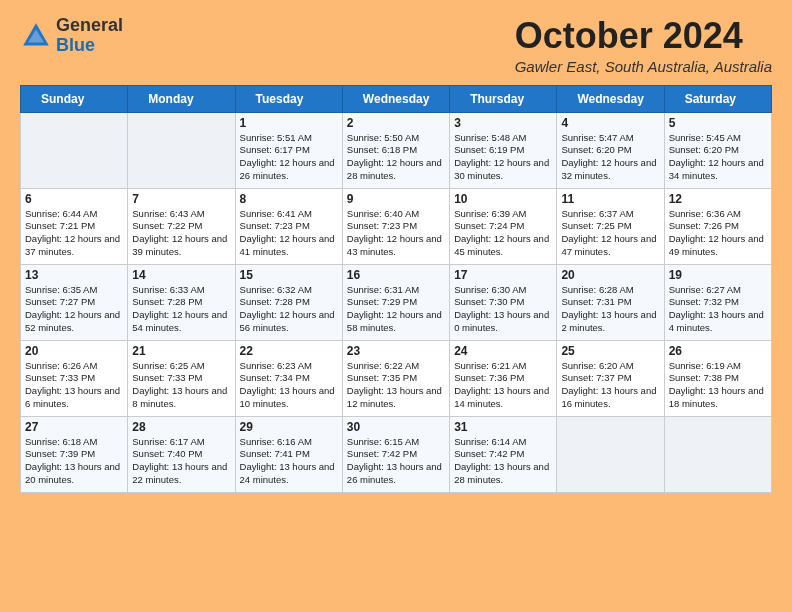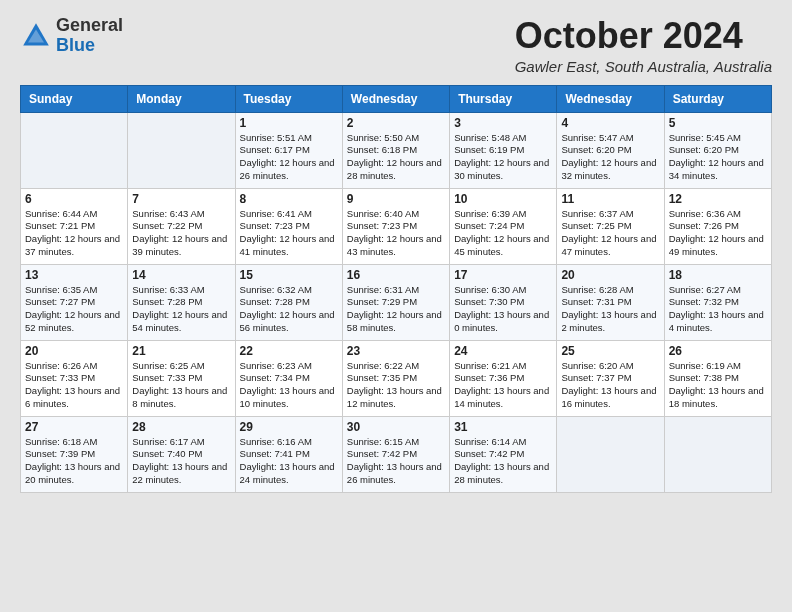--- a/index.html
+++ b/index.html
@@ -7,21 +7,21 @@
       font-family: Arial, sans-serif;
       background: #fff;
       width: 792px;
       height: 612px;
       overflow: hidden;
     }
     .page {
       width: 792px;
       min-height: 612px;
       padding: 16px 20px 10px 20px;
-      background: #e5e5e5;
+      background: #fdba74;
     }
     .header {
       display: flex;
       justify-content: space-between;
       align-items: flex-start;
       margin-bottom: 10px;
     }
     .logo {
       display: flex;
       align-items: center;
@@ -56,21 +56,21 @@
     table {
       width: 100%;
       border-collapse: collapse;
       table-layout: fixed;
     }
     thead tr th {
       background: #2176c7;
       color: #fff;
       font-size: 12px;
       font-weight: bold;
-      padding: 6px 8px;
+      padding: 6px 20px;
       text-align: left;
       border: 1px solid #1a5fa0;
     }
     tbody tr td {
       border: 1px solid #ccc;
       vertical-align: top;
       padding: 3px 4px 3px 4px;
       font-size: 10px;
       color: #222;
       height: 76px;
@@ -201,21 +201,21 @@
           </td>
           <td>
             <span class="day-num">17</span>
             <div class="cell-info">Sunrise: 6:30 AM<br>Sunset: 7:30 PM<br>Daylight: 13 hours and 0 minutes.</div>
           </td>
           <td>
             <span class="day-num">20</span>
             <div class="cell-info">Sunrise: 6:28 AM<br>Sunset: 7:31 PM<br>Daylight: 13 hours and 2 minutes.</div>
           </td>
           <td>
-            <span class="day-num">18</span>
+            <span class="day-num">19</span>
             <div class="cell-info">Sunrise: 6:27 AM<br>Sunset: 7:32 PM<br>Daylight: 13 hours and 4 minutes.</div>
           </td>
         </tr>
         <tr>
           <td>
             <span class="day-num">20</span>
             <div class="cell-info">Sunrise: 6:26 AM<br>Sunset: 7:33 PM<br>Daylight: 13 hours and 6 minutes.</div>
           </td>
           <td>
             <span class="day-num">21</span>

